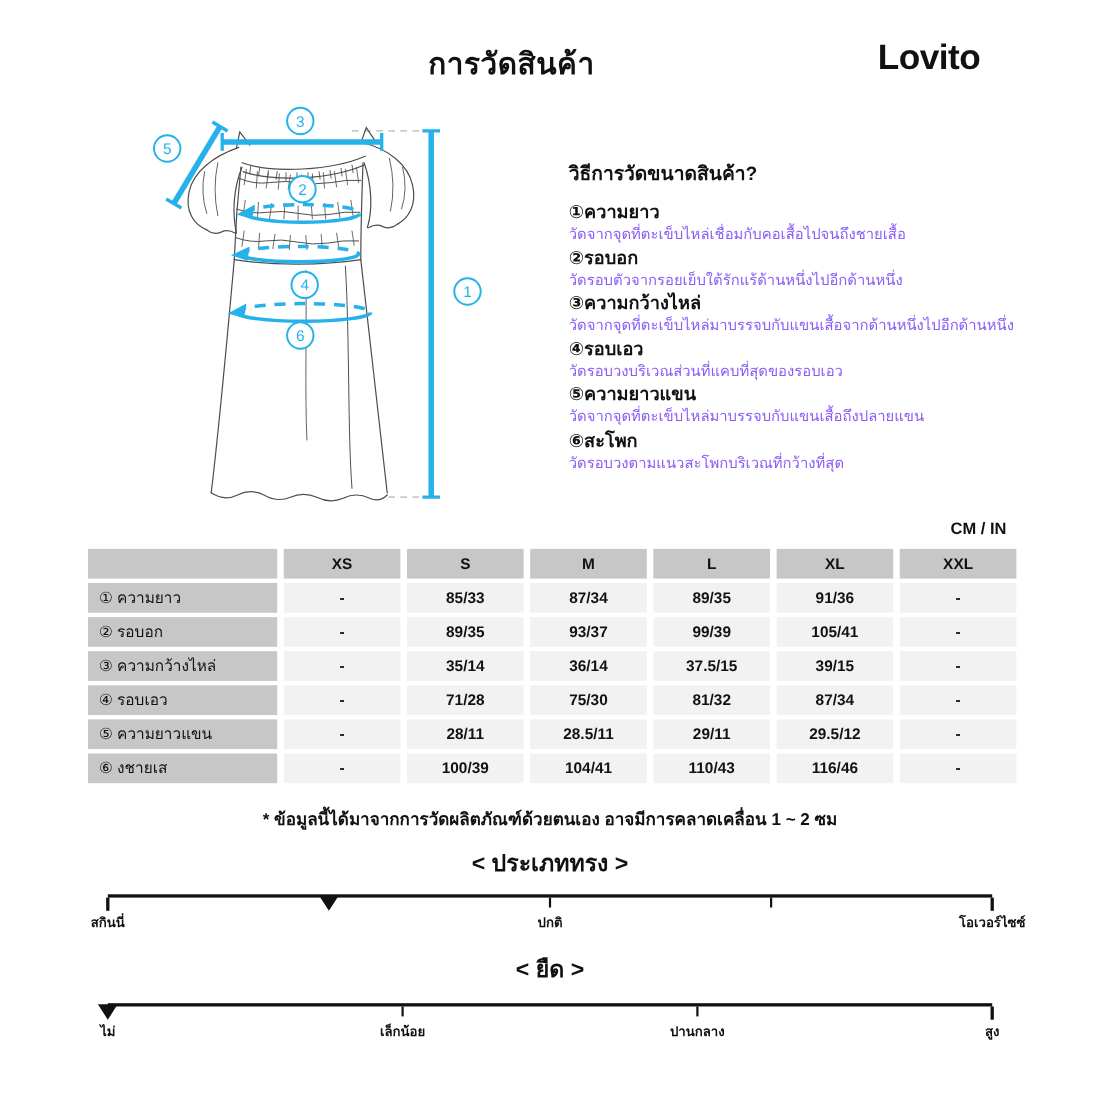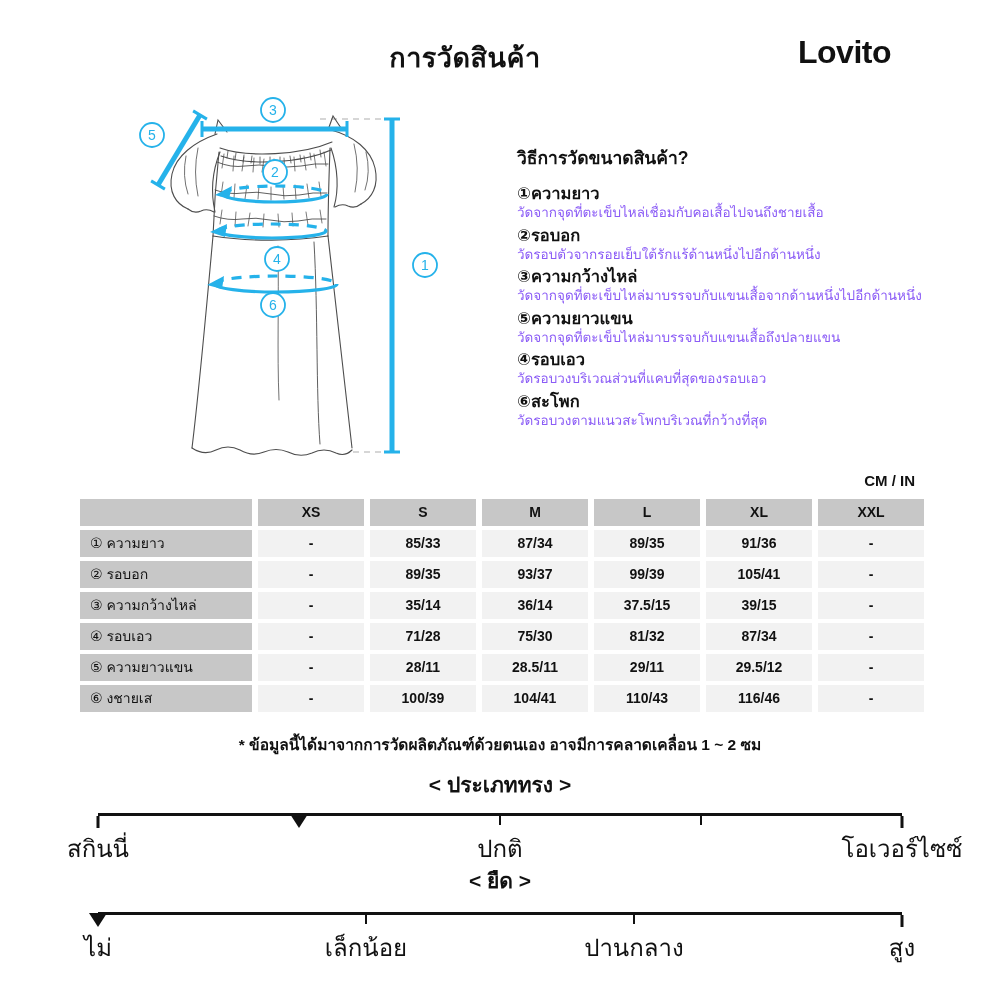--- a/index.html
+++ b/index.html
@@ -32,21 +32,21 @@
         font-size:15.5px;font-weight:600;}
   
   .slider-title{position:absolute;left:0;width:1000px;text-align:center;font-size:21px;font-weight:700;}
   .slider-track{position:absolute;left:98px;width:804px;height:16px;border-top:3px solid #111;}
   .tick{position:absolute;top:0;width:2px;height:9px;background:#111;transform:translateX(-50%);}
   .tick.end{width:3px;height:12px;}
   .marker{position:absolute;top:-2px;width:0;height:0;transform:translateX(-50%);
         border-left:9px solid transparent;border-right:9px solid transparent;border-top:14px solid #111;}
   .slider-labels{position:absolute;left:98px;width:804px;height:24px;}
   .slider-labels span{position:absolute;transform:translateX(-50%);white-space:nowrap;
-        font-size:24px;font-weight:400;}
+        font-size:12px;font-weight:700;}
   .t1-title{top:768px;} .t1-track{top:813px;} .t1-labels{top:829px;}
   .t2-title{top:864px;} .t2-track{top:912px;} .t2-labels{top:928px;}
 </style>
 </head>
 <body>
 
 <div class="page">
 
   <div class="page-title">การวัดสินค้า</div>
   <div class="brand">Lovito</div>
@@ -154,26 +154,26 @@
     </div>
     <div class="howto-item">
       <div class="howto-label">②รอบอก</div>
       <div class="howto-desc">วัดรอบตัวจากรอยเย็บใต้รักแร้ด้านหนึ่งไปอีกด้านหนึ่ง</div>
     </div>
     <div class="howto-item">
       <div class="howto-label">③ความกว้างไหล่</div>
       <div class="howto-desc">วัดจากจุดที่ตะเข็บไหล่มาบรรจบกับแขนเสื้อจากด้านหนึ่งไปอีกด้านหนึ่ง</div>
     </div>
     <div class="howto-item">
+      <div class="howto-label">④รอบเอว</div>
+      <div class="howto-desc">วัดรอบวงบริเวณส่วนที่แคบที่สุดของรอบเอว</div>
+    </div>
+    <div class="howto-item">
       <div class="howto-label">⑤ความยาวแขน</div>
       <div class="howto-desc">วัดจากจุดที่ตะเข็บไหล่มาบรรจบกับแขนเสื้อถึงปลายแขน</div>
-    </div>
-    <div class="howto-item">
-      <div class="howto-label">④รอบเอว</div>
-      <div class="howto-desc">วัดรอบวงบริเวณส่วนที่แคบที่สุดของรอบเอว</div>
     </div>
     <div class="howto-item">
       <div class="howto-label">⑥สะโพก</div>
       <div class="howto-desc">วัดรอบวงตามแนวสะโพกบริเวณที่กว้างที่สุด</div>
     </div>
   </div>
 
   <div class="unit-label">CM / IN</div>
 
   <div class="size-table">

